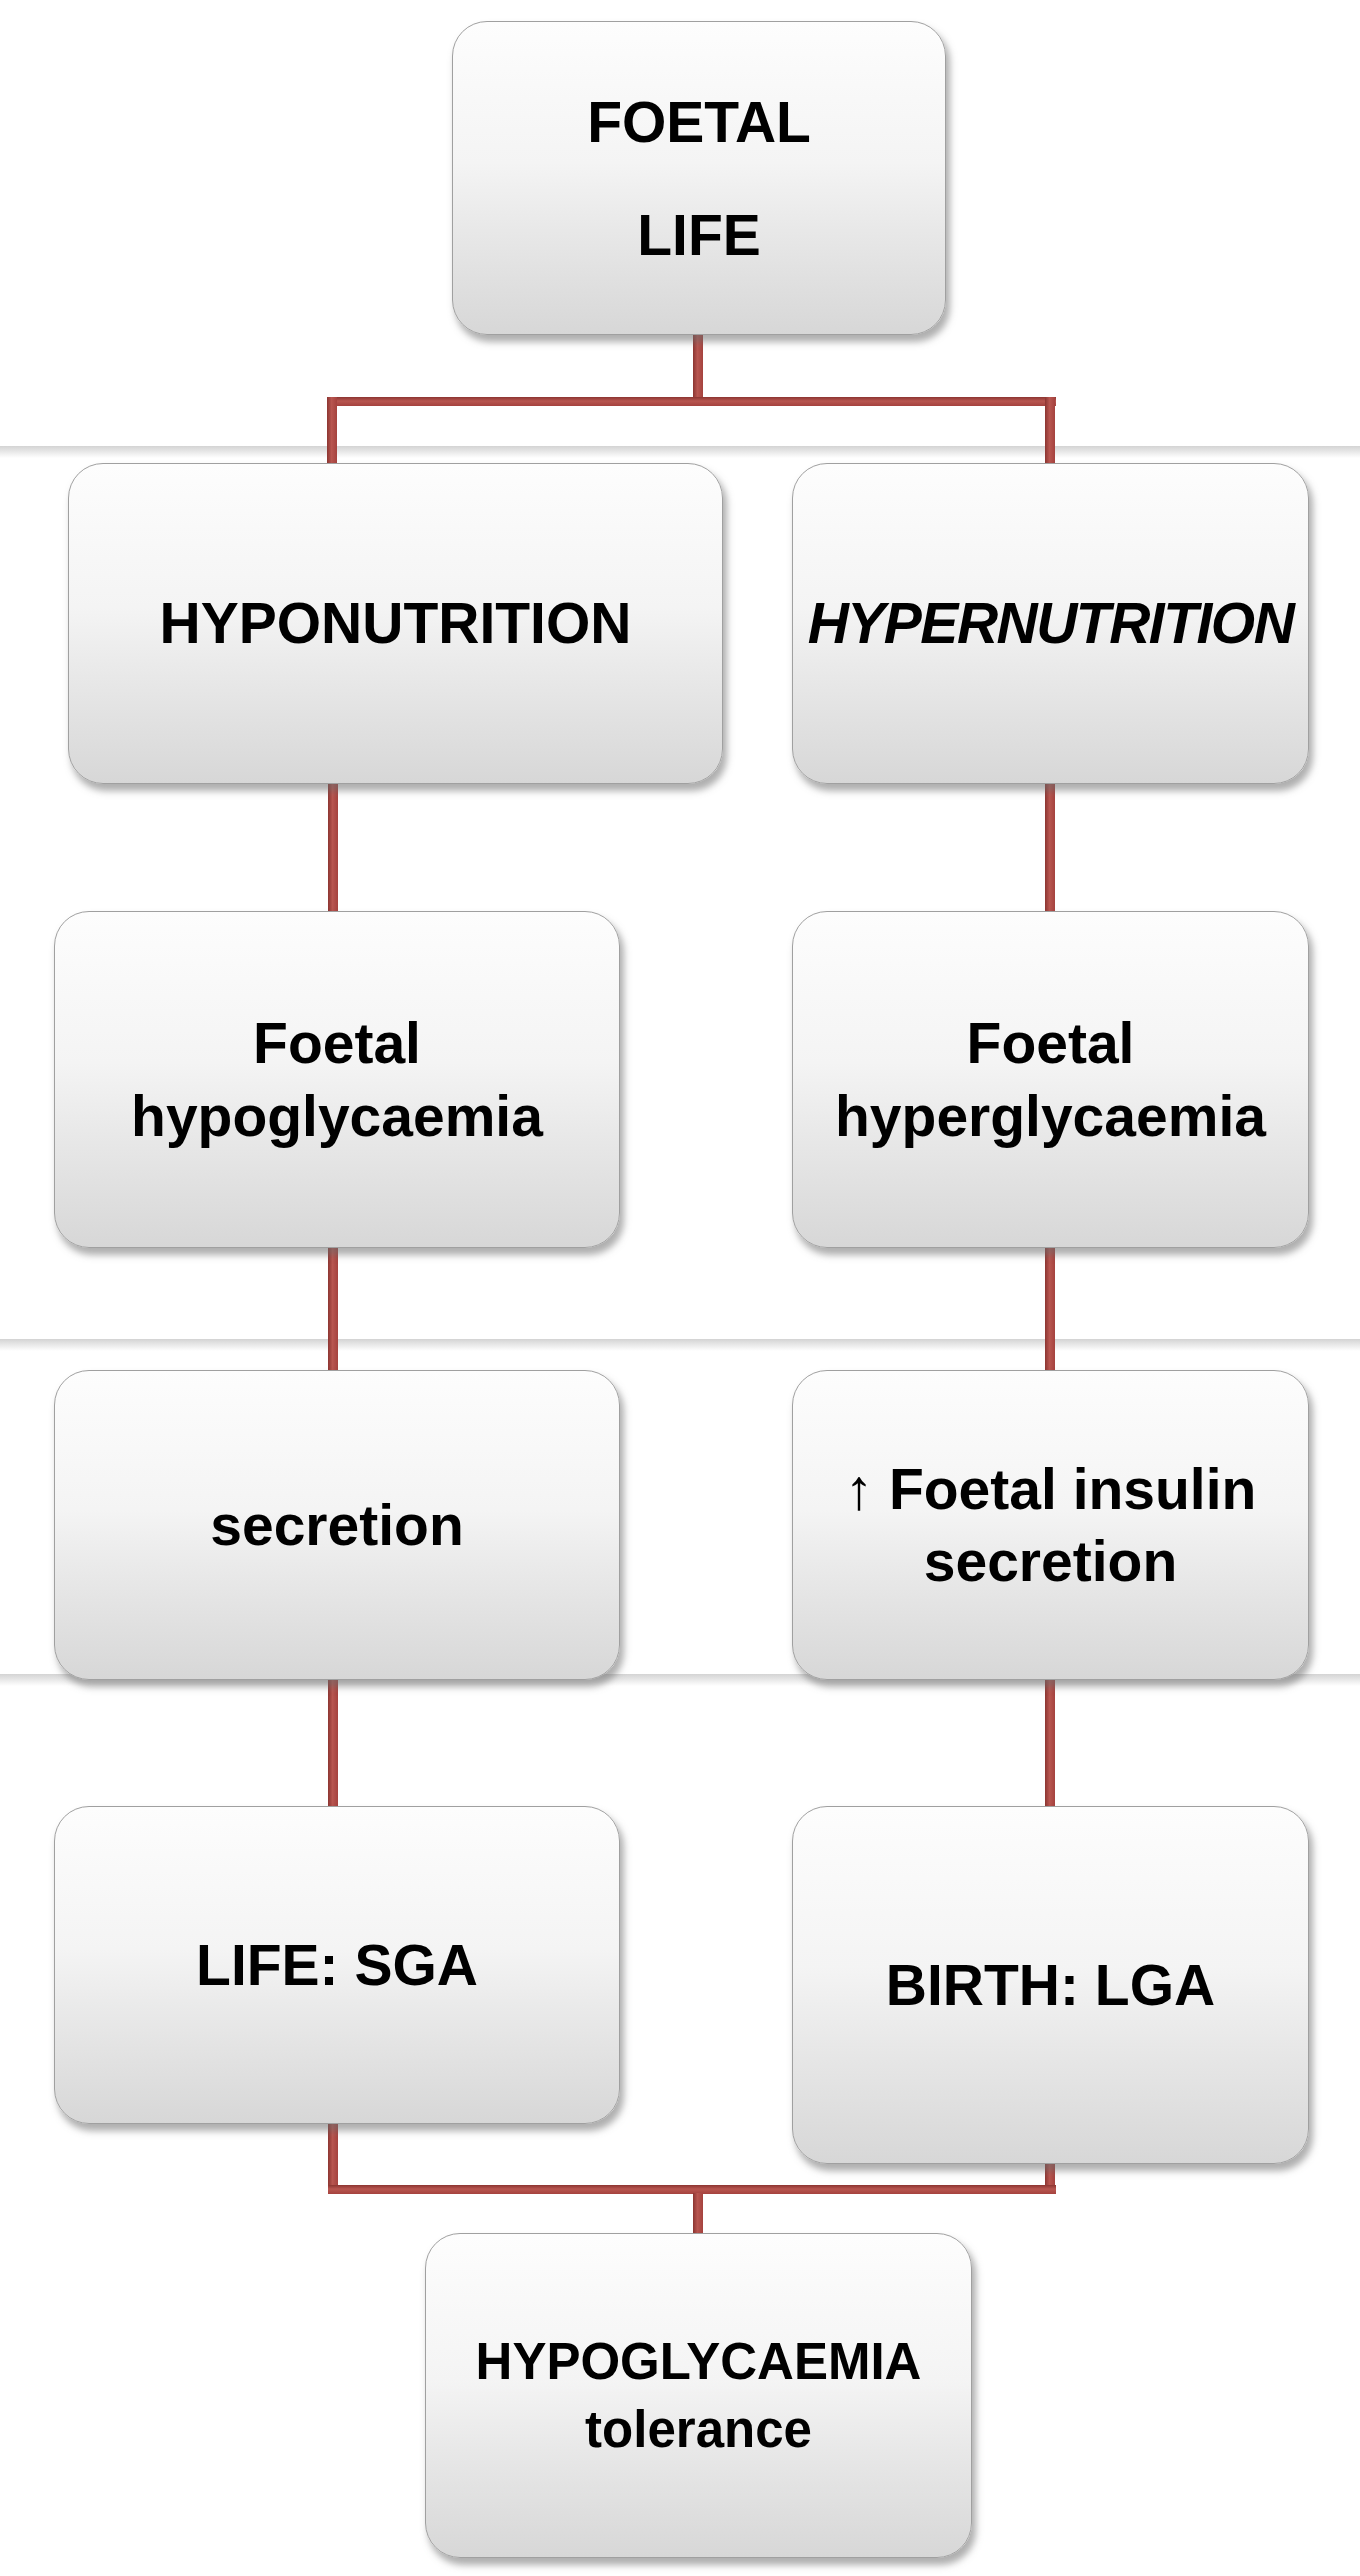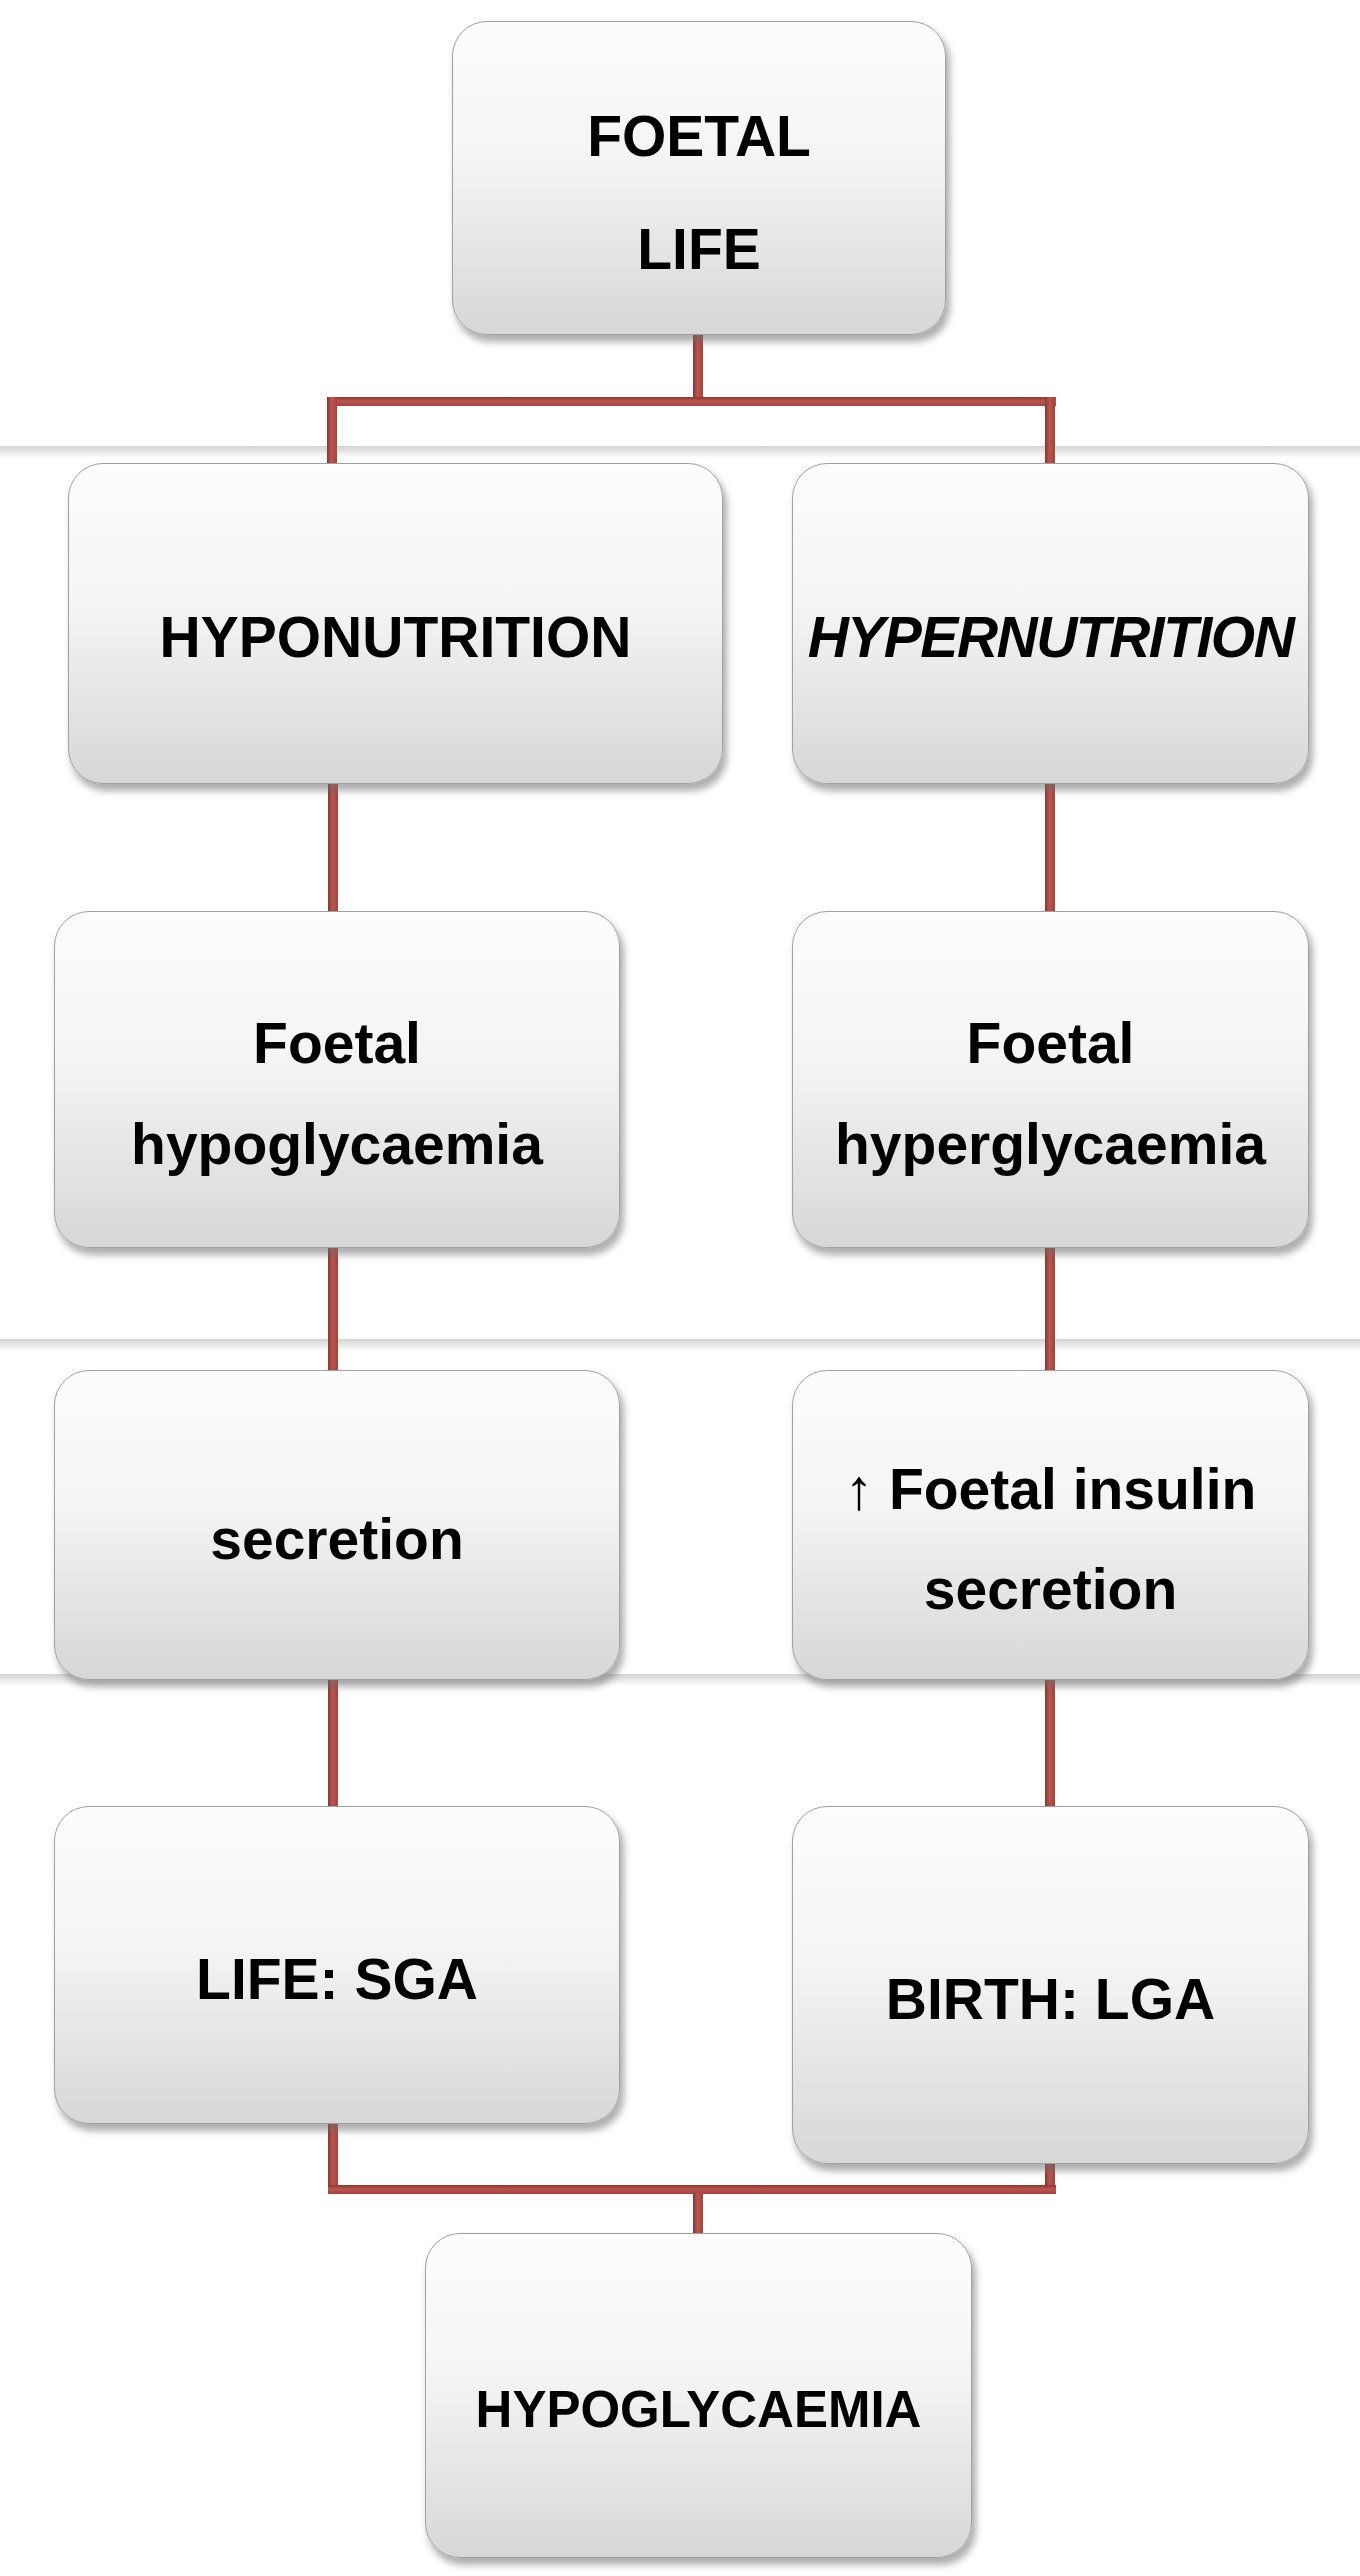--- a/index.html
+++ b/index.html
@@ -41,21 +41,21 @@
     box-shadow:3.8px 6.1px 7.7px rgba(110,110,110,0.55);
     display:flex;flex-direction:column;align-items:center;justify-content:center;
     color:var(--text-color);
     font-weight:700;
     font-size:57px;
     line-height:1.27;
     text-align:center;
     padding:0 9.2px;
   }
   .box.small{font-size:51px;line-height:1.32;}
-  .line{white-space:nowrap;margin-top:28px;}
+  .line{white-space:nowrap;}
   .line.tight{letter-spacing:-1.5px;font-style:italic;}
   .line.gap{margin-top:0.72em;}
   .line.gap-sm{margin-top:0.55em;}
 </style>
 </head>
 <body>
 
 <div id="diagram">
 
   <div class="band" style="top:446px"></div>
@@ -116,16 +116,17 @@
   <div class="box" style="left:54px;top:1806px;width:566px;height:318px">
     <div class="line">LIFE: SGA</div>
   </div>
 
   <div class="box" style="left:792px;top:1806px;width:517px;height:358px">
     <div class="line">BIRTH: LGA</div>
   </div>
 
   <div class="box small" style="left:425px;top:2233px;width:547px;height:325px">
     <div class="line">HYPOGLYCAEMIA</div>
+    <div class="line">tolerance</div>
   </div>
 
 </div>
 
 
 </body></html>

